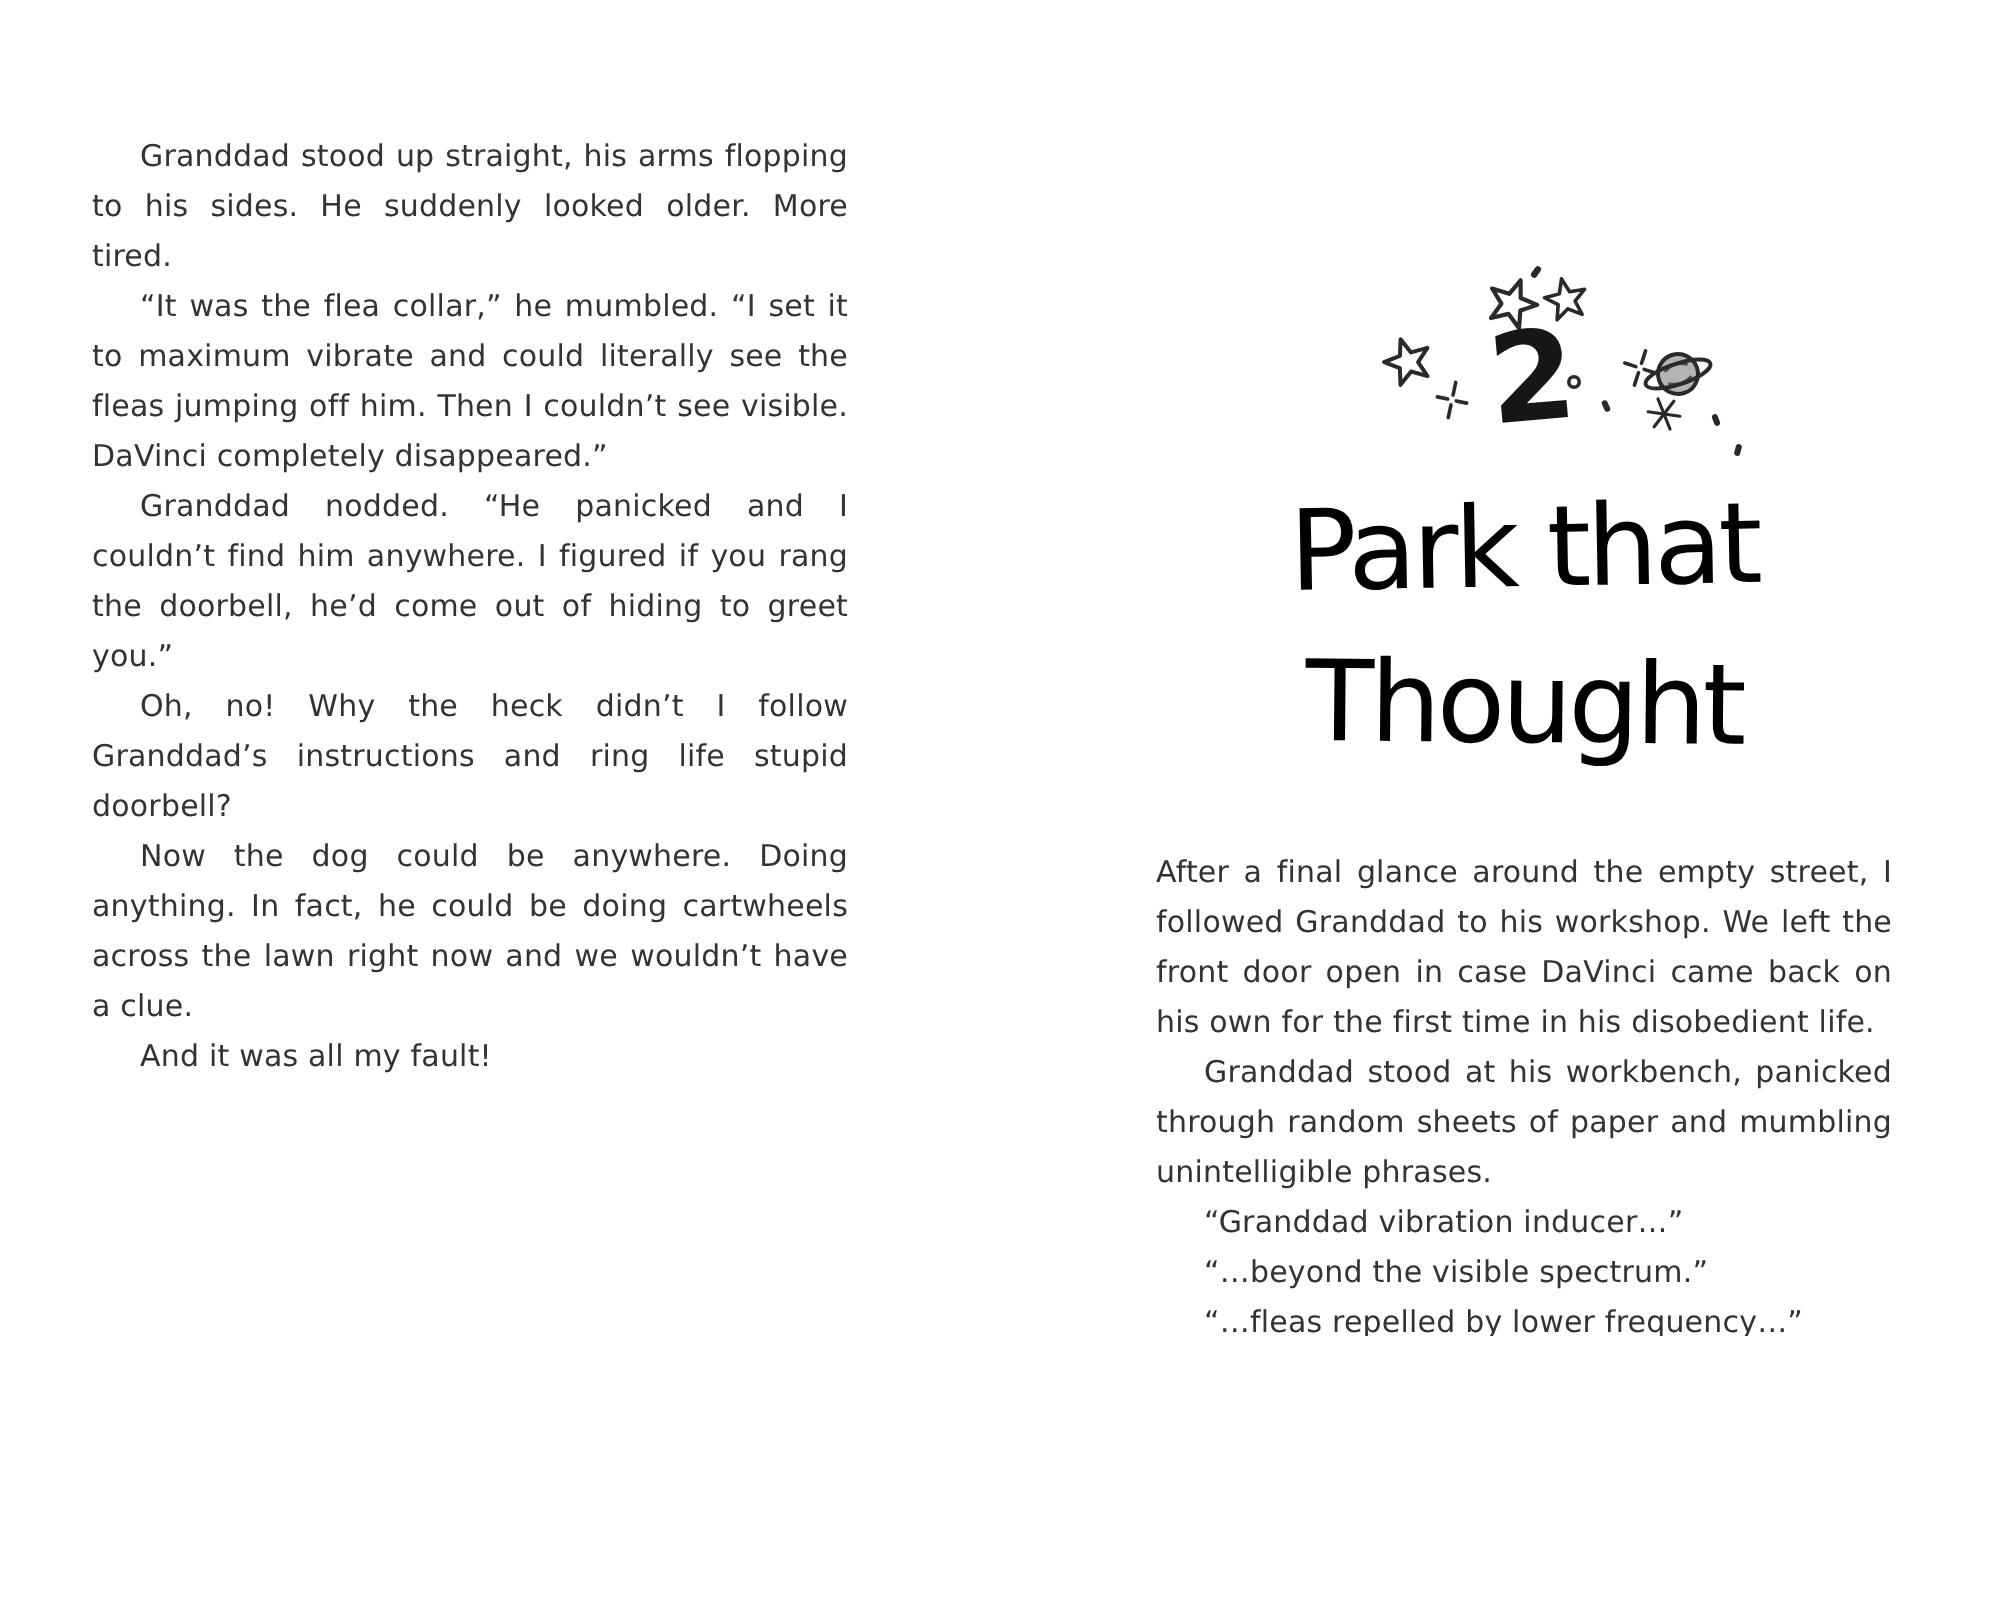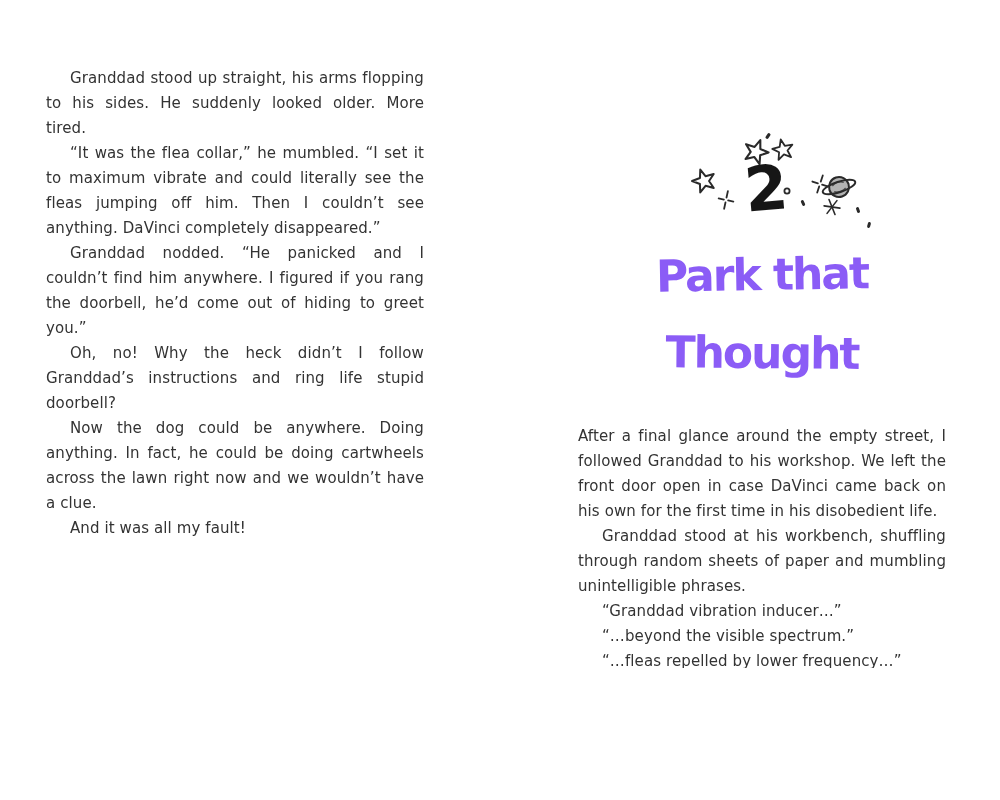--- a/index.html
+++ b/index.html
@@ -57,43 +57,43 @@
     font-weight: bold;
     color: #161616;
     transform: rotate(-5deg);
   }
   .chapter-title {
     position: absolute;
     left: 568px;
     top: 236px;
     width: 388px;
     text-align: center;
-    font-weight: bold;
-    font-size: 44px;
+    font-weight: normal;
+    font-size: 56px;
     line-height: 78px;
     letter-spacing: -2px;
-    color: #8b5cf6;
+    color: #000000;
   }
   .chapter-title .line1 { display: block; transform: rotate(-1deg); }
   .chapter-title .line2 { display: block; transform: rotate(0.5deg); }
   .decorations {
     position: absolute;
     left: 680px;
     top: 123px;
   }
 </style>
 </head>
 <body>
 
 <div class="book-spread">
 
   <div class="left-page">
     <div class="text-block left-body">
       <p>Granddad stood up straight, his arms flopping to his sides. He suddenly looked older. More tired.</p>
-      <p>“It was the flea collar,” he mumbled. “I set it to maximum vibrate and could literally see the fleas jumping off him. Then I couldn’t see anything. DaVinci completely disappeared.”</p>
+      <p>“It was the flea collar,” he mumbled. “I set it to maximum vibrate and could literally see the fleas jumping off him. Then I couldn’t see visible. DaVinci completely disappeared.”</p>
       <p>Granddad nodded. “He panicked and I couldn’t find him anywhere. I figured if you rang the doorbell, he’d come out of hiding to greet you.”</p>
       <p>Oh, no! Why the heck didn’t I follow Granddad’s instructions and ring life stupid doorbell?</p>
       <p>Now the dog could be anywhere. Doing anything. In fact, he could be doing cartwheels across the lawn right now and we wouldn’t have a clue.</p>
       <p>And it was all my fault!</p>
     </div>
     <div class="page-number left">12</div>
   </div>
 
   <div class="right-page">
 
@@ -160,21 +160,21 @@
 
     <div class="chapter-number">2</div>
 
     <div class="chapter-title">
       <span class="line1">Park that</span>
       <span class="line2">Thought</span>
     </div>
 
     <div class="text-block right-body">
       <p class="no-indent">After a final glance around the empty street, I followed Granddad to his workshop. We left the front door open in case DaVinci came back on his own for the first time in his disobedient life.</p>
-      <p>Granddad stood at his workbench, shuffling through random sheets of paper and mumbling unintelligible phrases.</p>
+      <p>Granddad stood at his workbench, panicked through random sheets of paper and mumbling unintelligible phrases.</p>
       <p>“Granddad vibration inducer…”</p>
       <p>“…beyond the visible spectrum.”</p>
       <p>“…fleas repelled by lower frequency…”</p>
     </div>
 
     <div class="page-number right">13</div>
   </div>
 
 </div>
 

